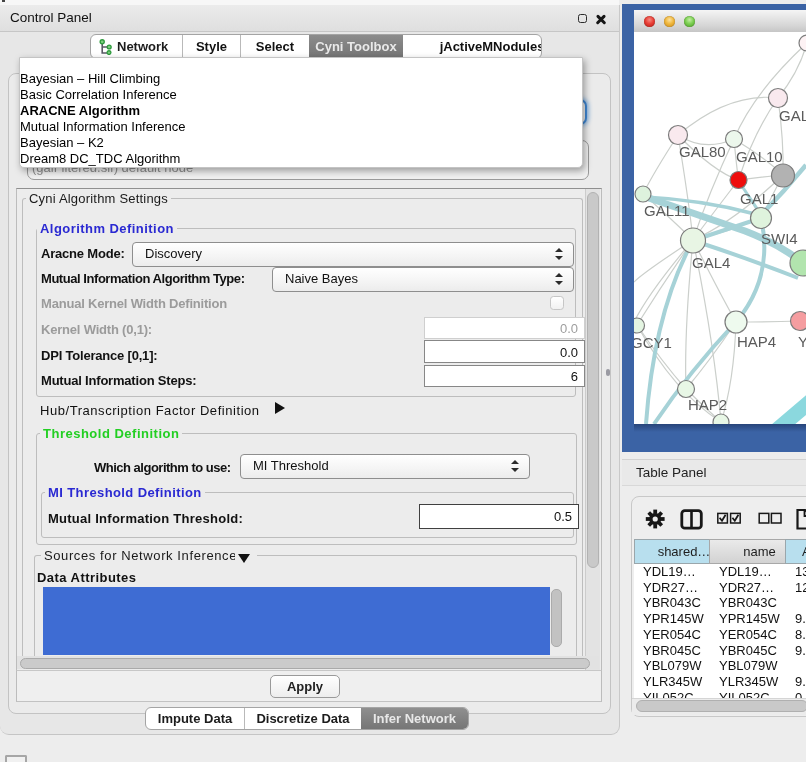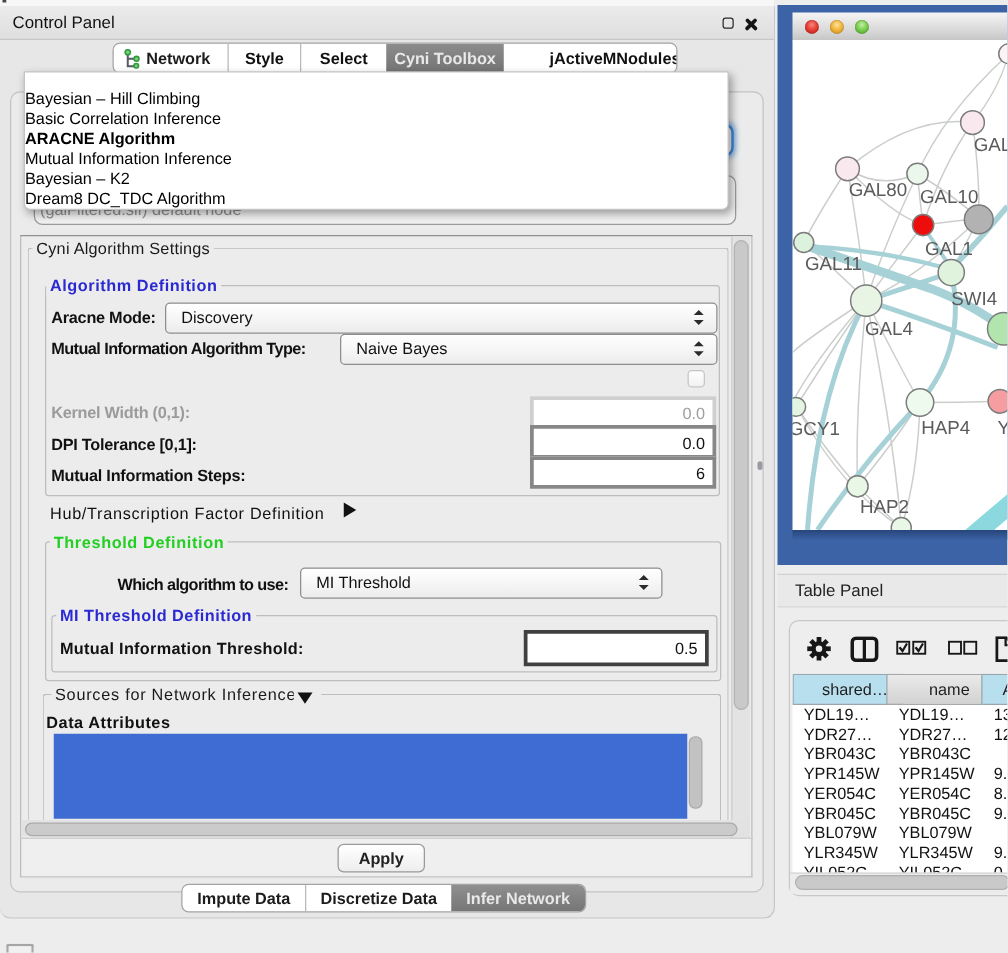--- a/index.html
+++ b/index.html
@@ -14,22 +14,22 @@
      background:linear-gradient(#ffffff,#f4f4f4 60%,#ececec);
      font-size:13px;color:#111;}
   .combo .ctext{position:absolute;left:12px;top:3px;}
   .stepper{position:absolute;right:9px;top:4px;width:9px;height:14px;}
   .stepper .up{position:absolute;left:0;top:1px;width:0;height:0;
      border-left:4px solid transparent;border-right:4px solid transparent;
      border-bottom:4.5px solid #2b2b2b;}
   .stepper .dn{position:absolute;left:0;bottom:1px;width:0;height:0;
      border-left:4px solid transparent;border-right:4px solid transparent;
      border-top:4.5px solid #2b2b2b;}
-  .tfield{position:absolute;border:3px solid #404040;background:#fff;
-     font-size:13px;color:#111;text-align:right;}
+  .tfield{position:absolute;border:1px solid #404040;background:#fff;
+     font-size:13px;color:#111;text-align:right;padding-left:16px;}
   .tfield span{position:absolute;right:6px;top:3px;}
   .tfield.dis{background:#ececec;border-color:#b9b9b9;color:#9b9b9b;}
   .gbox{position:absolute;border:1px solid #bdbdbd;border-radius:3px;}
   .gtitle{position:absolute;font-size:13px;background:#ececec;padding:0 3px;}
 </style>
 </head>
 <body>
 <div id="stage">
 
   <div class="abs" style="left:0;top:0;width:806px;height:762px;background:#ededed;"></div>
@@ -83,20 +83,21 @@
 
   <div class="abs lbl bold" style="left:41px;top:271px;letter-spacing:-0.45px;">Mutual Information Algorithm Type:</div>
   <div class="combo" style="left:272px;top:267px;width:300px;height:23px;">
     <span class="ctext">Naive Bayes</span>
     <span class="stepper">
         <span class="up"></span>
         <span class="dn"></span>
       </span>
   </div>
 
+  <div class="abs lbl bold grey" style="left:41px;top:296px;">Manual Kernel Width Definition</div>
   <div class="abs" style="left:550px;top:296px;width:12px;height:12px;background:linear-gradient(#ffffff,#f1f1f1);
        border:1px solid #c6c6c6;border-radius:3.5px;"></div>
 
   <div class="abs lbl bold grey" style="left:41px;top:322px;">Kernel Width (0,1):</div>
   <div class="tfield dis" style="left:424px;top:317px;width:143px;height:20px;background:#fff;border-color:#cfcfcf;color:#9e9e9e;">
       <span>0.0</span>
     </div>
 
   <div class="abs lbl bold" style="left:41px;top:348px;">DPI Tolerance [0,1]:</div>
   <div class="tfield" style="left:424px;top:340px;width:143px;height:21px;border-color:#878787;">

